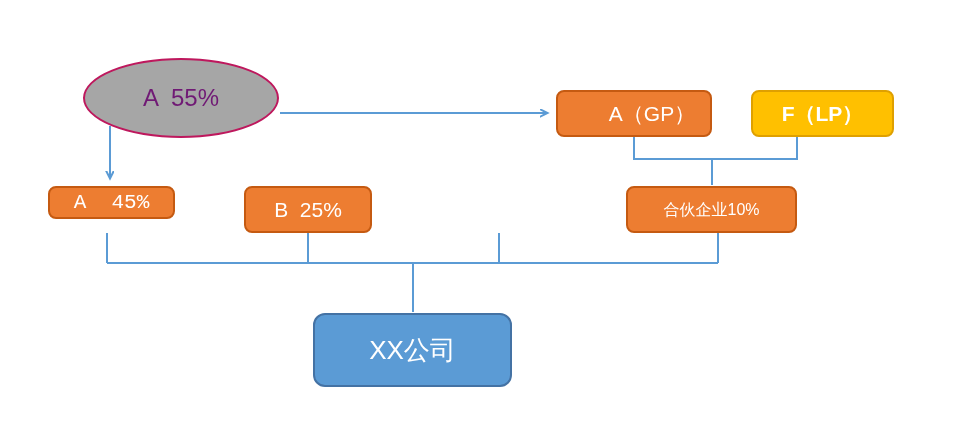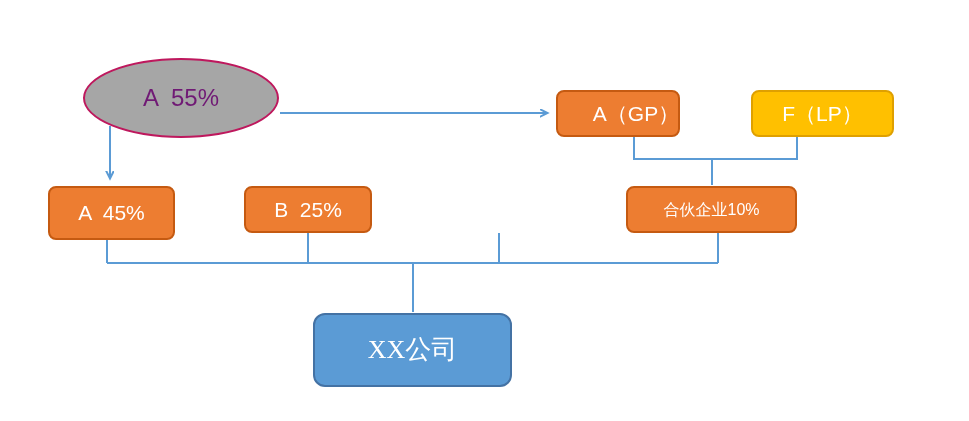--- a/index.html
+++ b/index.html
@@ -43,26 +43,26 @@
   }
   .orange {
     background: #ed7d31;
     border-color: #c55a11;
     color: #ffffff;
   }
   .gold {
     background: #ffc000;
     border-color: #dfa000;
     color: #ffffff;
+    font-weight: bold;
   }
   .blue {
     background: #5b9bd5;
     border-color: #4472a4;
     color: #ffffff;
-    font-family: Liberation Serif, serif;
   }
   .ellipse {
     background: #a6a6a6;
     border: 2px solid #be185d;
     border-radius: 50%;
     color: #701a75;
   }
   .fs-ellipse { font-size: 24px; }
   .fs-box     { font-size: 21px; }
   .fs-partner { font-size: 16px; }
@@ -92,29 +92,29 @@
     <path d="M499,233 V263"></path>
     <path d="M718,233 V263"></path>
     <path d="M107,263 H718"></path>
     <path d="M413,263 V312"></path>
   </svg>
 
   <div class="node ellipse fs-ellipse" style="left:83px; top:58px; width:196px; height:80px;">
     <span class="label">A  55%</span>
   </div>
 
-  <div class="node rect orange fs-box" style="left:556px; top:90px; width:124px; height:47px;padding-left:36px;">
+  <div class="node rect orange fs-box" style="left:556px; top:90px; width:156px; height:47px;padding-left:36px;">
     <span class="label">A（GP）</span>
   </div>
 
   <div class="node rect gold fs-box" style="left:751px; top:90px; width:143px; height:47px;">
     <span class="label">F（LP）</span>
   </div>
 
-  <div class="node rect orange fs-box" style="left:48px; top:186px; width:127px; height:54px;">
+  <div class="node rect orange fs-box" style="left:48px; top:186px; width:127px; height:33px;font-family:Liberation Mono, monospace;">
     <span class="label">A  45%</span>
   </div>
 
   <div class="node rect orange fs-box" style="left:244px; top:186px; width:128px; height:47px;">
     <span class="label">B  25%</span>
   </div>
 
 
   <div class="node rect orange fs-partner" style="left:626px; top:186px; width:171px; height:47px;">
     <span class="label">合伙企业10%</span>

